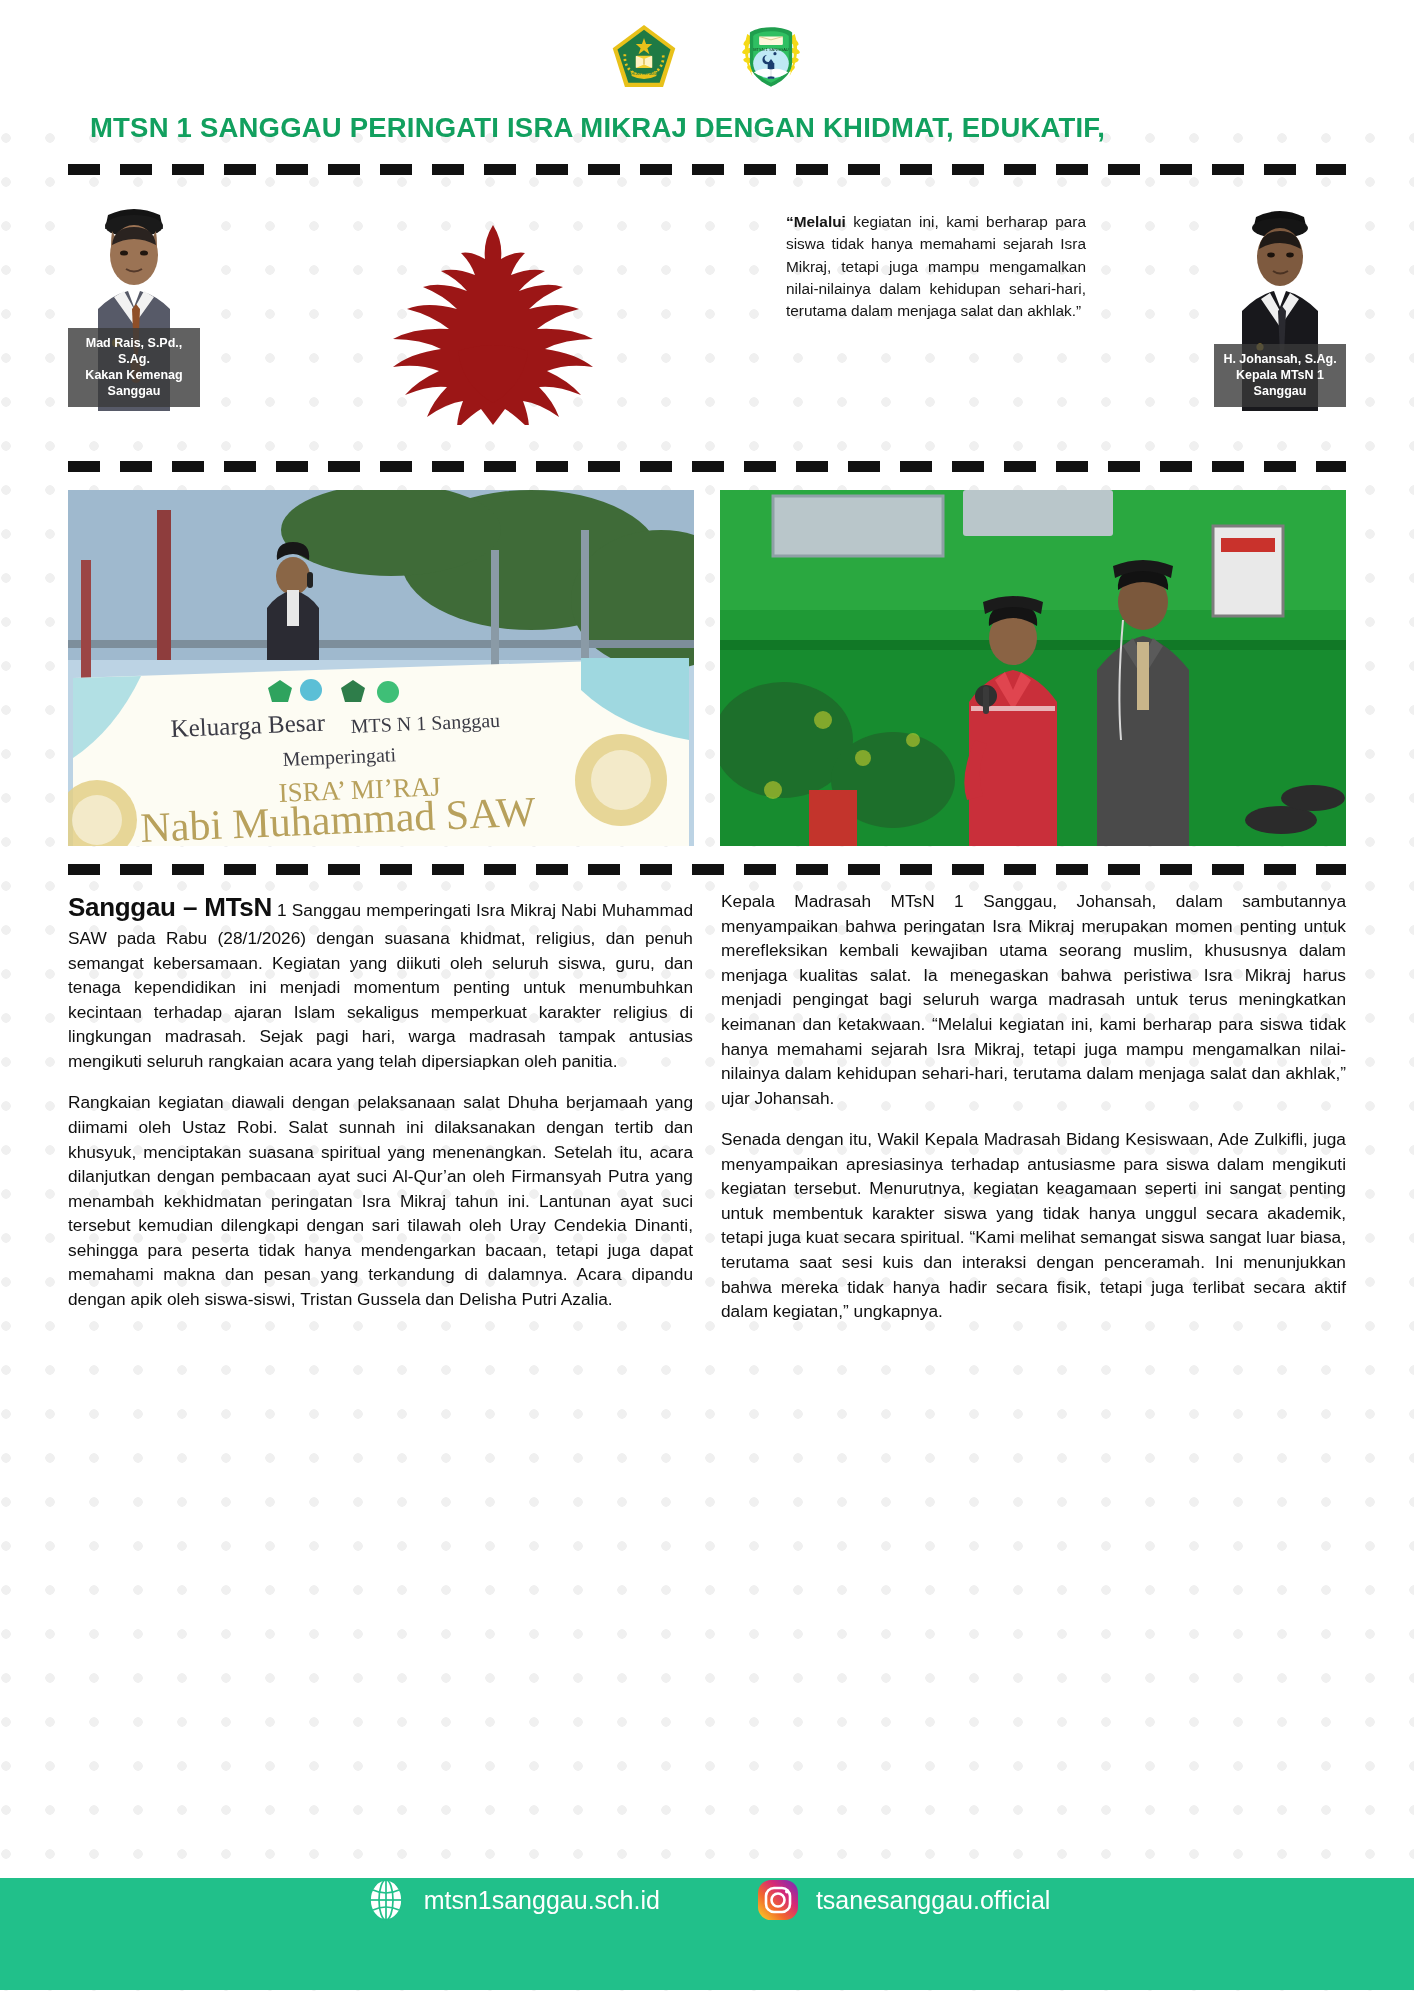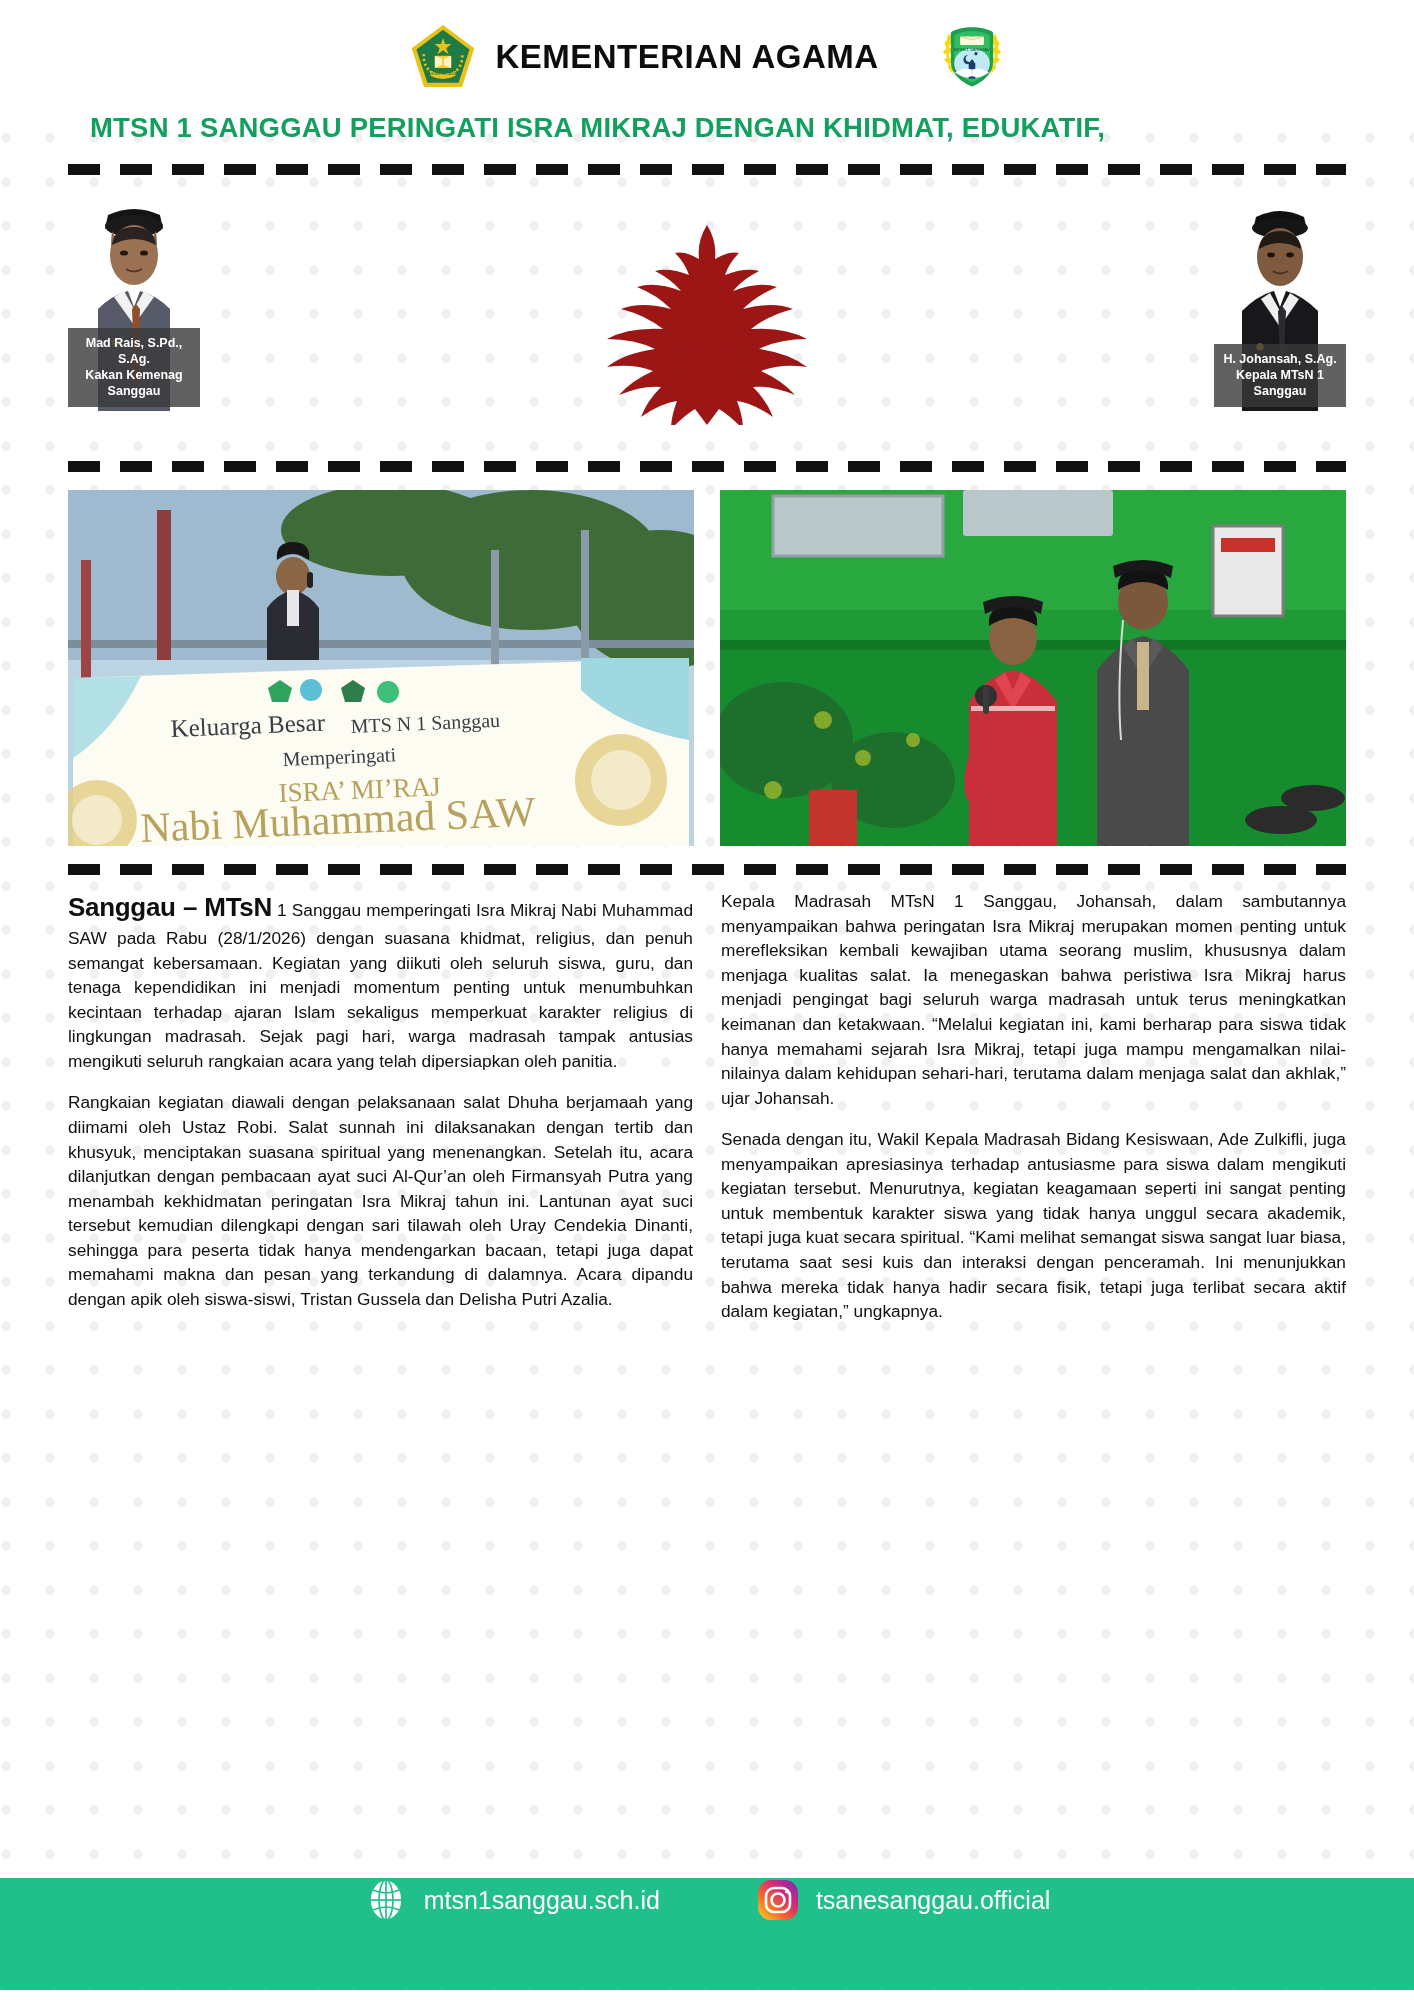--- a/index.html
+++ b/index.html
@@ -137,21 +137,20 @@
           <polygon points="50,10 89,39 73,88 27,88 11,39" fill="#1f7a44"></polygon>
           <path d="M50 22 L53 31 L62 31 L55 37 L58 46 L50 40 L42 46 L45 37 L38 31 L47 31 Z" fill="#e8c11a"></path>
           <path d="M22 46 A28 28 0 0 0 50 78 A28 28 0 0 0 78 46" fill="none" stroke="#e8c11a" stroke-width="4" stroke-dasharray="3 4"></path>
           <rect x="38" y="48" width="24" height="18" rx="2" fill="#f2cf32"></rect>
           <path d="M38 48 L50 53 L62 48 L62 66 L50 61 L38 66 Z" fill="#fff3c4"></path>
           <path d="M50 53 L50 61" stroke="#c79c14" stroke-width="1.4"></path>
           <path d="M30 70 Q50 80 70 70 L68 78 Q50 87 32 78 Z" fill="#e8c11a"></path>
           <text x="50" y="77" font-size="5.5" text-anchor="middle" fill="#1f7a44" font-family="'Liberation Sans',sans-serif">IKHLAS BERAMAL</text>
         </svg>
       </span>
-      <span class="brand-title">KEMENTERIAN AGAMA</span>
     </div>
 
     <div class="brand">
       <span class="logo-mtsn">
         <svg viewBox="0 0 100 106" width="66" height="70">
           <path d="M14 18 Q4 50 22 82 Q10 48 20 22 Z" fill="#f5d916"></path>
           <path d="M86 18 Q96 50 78 82 Q90 48 80 22 Z" fill="#f5d916"></path>
           <g fill="#f5d916">
             <ellipse cx="15" cy="30" rx="8" ry="4" transform="rotate(-38 15 30)"></ellipse>
             <ellipse cx="14" cy="44" rx="8" ry="4" transform="rotate(-18 14 44)"></ellipse>
@@ -218,20 +217,23 @@
         <g fill="#9c1616">
           <path d="M165 22 q-10 16 -8 34 q-14 -8 -24 -6 q10 10 14 22 q-20 -8 -34 -4 q16 8 26 20 q-26 -10 -44 -4 q20 8 34 22 q-30 -8 -50 0 q24 6 42 20 q-34 -2 -56 10 q28 0 48 10 q-30 4 -48 18 q26 -4 46 4 q-22 10 -34 24 q24 -10 42 -8 q-14 14 -20 30 q20 -14 36 -16 q-6 16 -6 28 q14 -14 24 -20 l12 16 l12 -16 q10 6 24 20 q0 -12 -6 -28 q16 2 36 16 q-6 -16 -20 -30 q18 -2 42 8 q-12 -14 -34 -24 q20 -8 46 -4 q-18 -14 -48 -18 q20 -10 48 -10 q-22 -12 -56 -10 q18 -14 42 -20 q-20 -8 -50 0 q14 -14 34 -22 q-18 -6 -44 4 q10 -12 26 -20 q-14 -4 -34 4 q4 -12 14 -22 q-10 -2 -24 6 q2 -18 -8 -34 Z"></path>
           <path d="M130 148 q35 -12 70 0 q-4 34 -35 52 q-31 -18 -35 -52 Z"></path>
         </g>
         <g fill="#ffffff" opacity="0.0">
             <rect width="330" height="222"></rect>
           </g>
       </svg>
     </span>
 
+    <div class="quote">
+      <b>“Melalui</b><span> kegiatan ini, kami berharap para siswa tidak hanya memahami sejarah Isra Mikraj, tetapi juga mampu mengamalkan nilai-nilainya dalam kehidupan sehari-hari, terutama dalam menjaga salat dan akhlak.”</span>
+    </div>
 
     <div class="person">
       <span class="photo">
         <svg viewBox="0 0 132 214" width="132" height="214">
           <rect width="132" height="214" fill="#ffffff"></rect>
           <path d="M42 20 q24 -12 48 0 l3 13 q-27 -9 -54 0 Z" fill="#101010"></path>
           <ellipse cx="66" cy="31" rx="28" ry="10" fill="#151515"></ellipse>
           <ellipse cx="66" cy="60" rx="23" ry="29" fill="#7e5a3f"></ellipse>
           <path d="M45 52 q21 -12 42 0 q-2 -18 -21 -18 q-19 0 -21 18 Z" fill="#201a16"></path>
           <ellipse cx="57" cy="58" rx="3.8" ry="2.4" fill="#1b120c"></ellipse>

